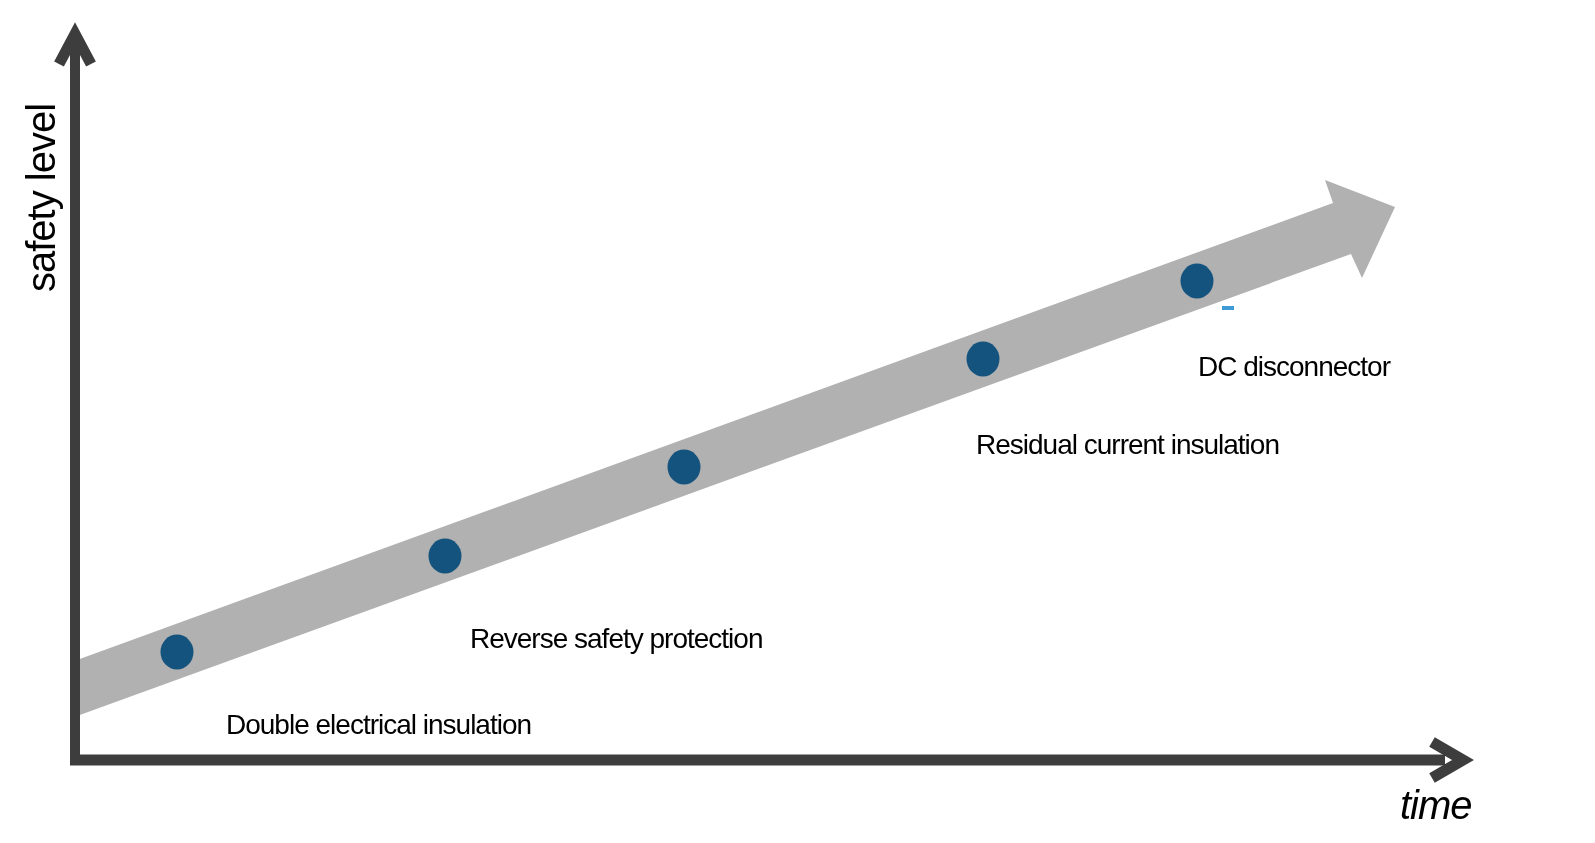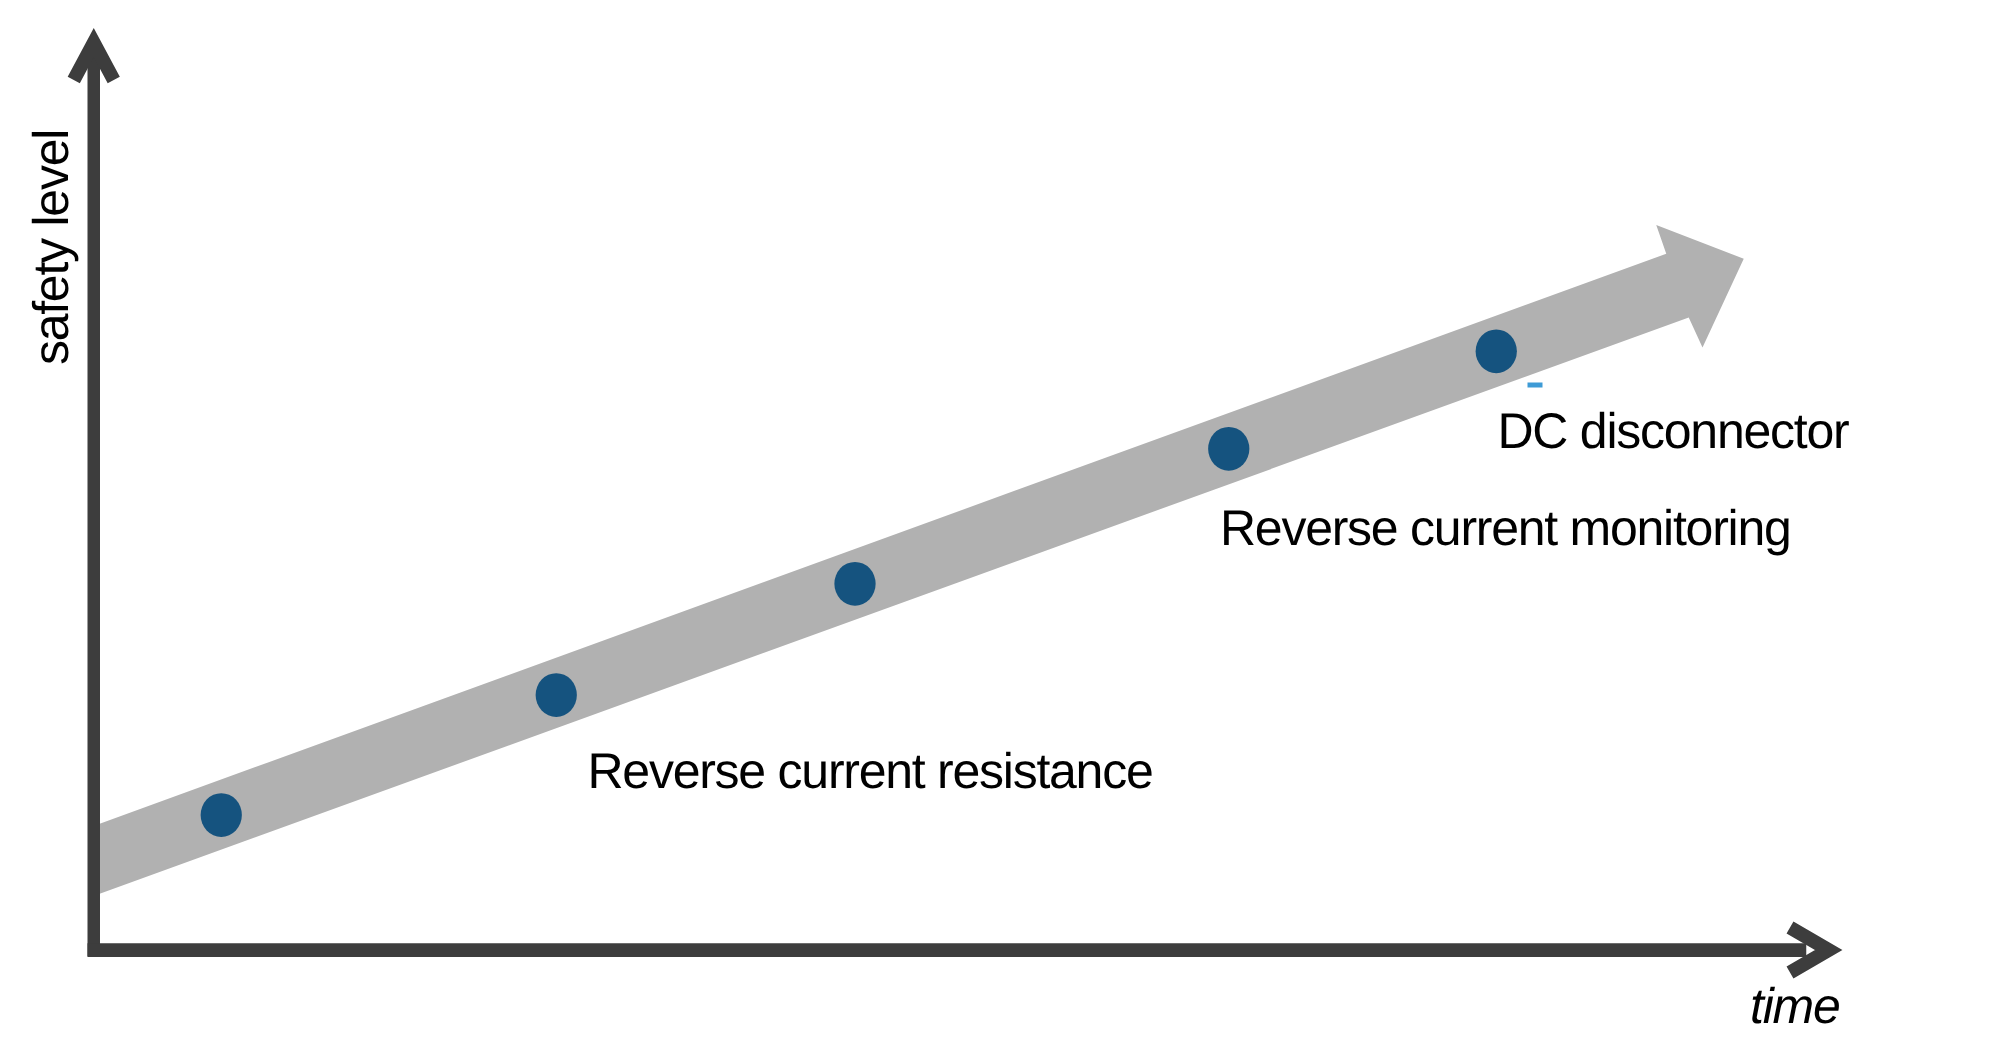--- a/index.html
+++ b/index.html
@@ -15,26 +15,27 @@
     background: #ffffff;
     overflow: hidden;
   }
   #diagram-svg {
     position: absolute;
     left: 0;
     top: 0;
   }
   .lbl {
     position: absolute;
-    font-size: 40px;
+    font-size: 28px;
     line-height: 1;
     letter-spacing: -1px;
     color: #000000;
     white-space: nowrap;
     z-index: 2;
+    margin-top: 28px;
   }
   .axis-lbl {
     position: absolute;
     font-size: 40px;
     line-height: 1;
     letter-spacing: -1px;
     color: #000000;
     white-space: nowrap;
     z-index: 2;
   }
@@ -73,17 +74,18 @@
     <line x1="75" y1="765" x2="75" y2="42" stroke-width="10" stroke="#3D3D3D"></line>
     <polyline points="59,64 75,34 91,64" fill="none" stroke-width="11" stroke-linejoin="miter" stroke="#3D3D3D"></polyline>
 
     <line x1="70" y1="760" x2="1445" y2="760" stroke-width="11" stroke="#3D3D3D"></line>
     <polyline points="1432,742 1463,760 1432,778" fill="none" stroke-width="11" stroke-linejoin="miter" stroke="#3D3D3D"></polyline>
   </svg>
 
   <div id="y-axis-label" class="axis-lbl">safety level</div>
   <div id="x-axis-label" class="axis-lbl">time</div>
 
-  <div id="label-m2" class="lbl">Reverse current resistance</div>
-  <div id="label-m4" class="lbl">Reverse current monitoring</div>
+  <div id="label-m1" class="lbl">Double electrical insulation</div>
+  <div id="label-m2" class="lbl">Reverse safety protection</div>
+  <div id="label-m4" class="lbl">Residual current insulation</div>
   <div id="label-m5" class="lbl">DC disconnector</div>
 
 </div>
 
 </body></html>

